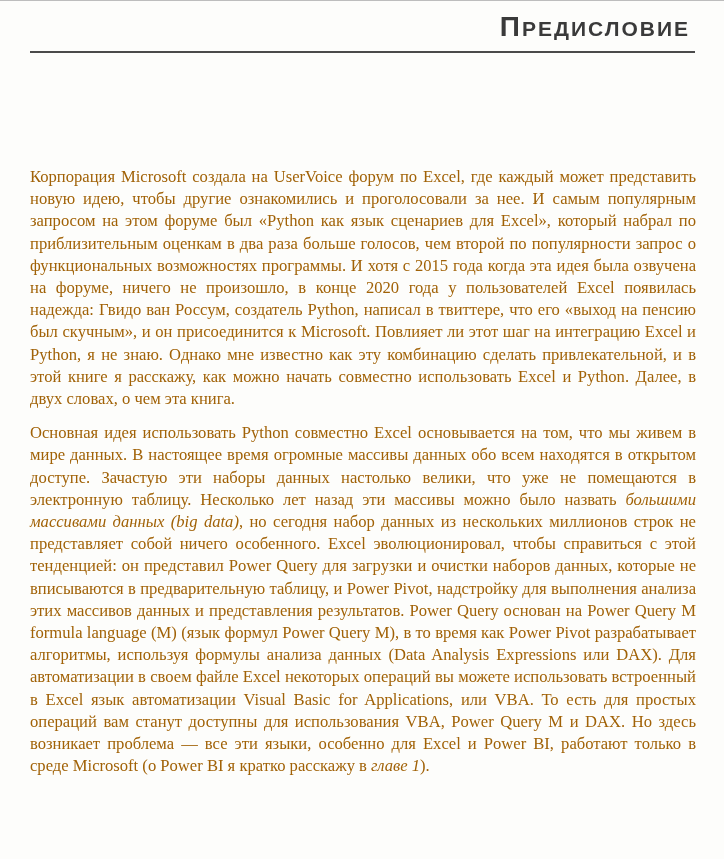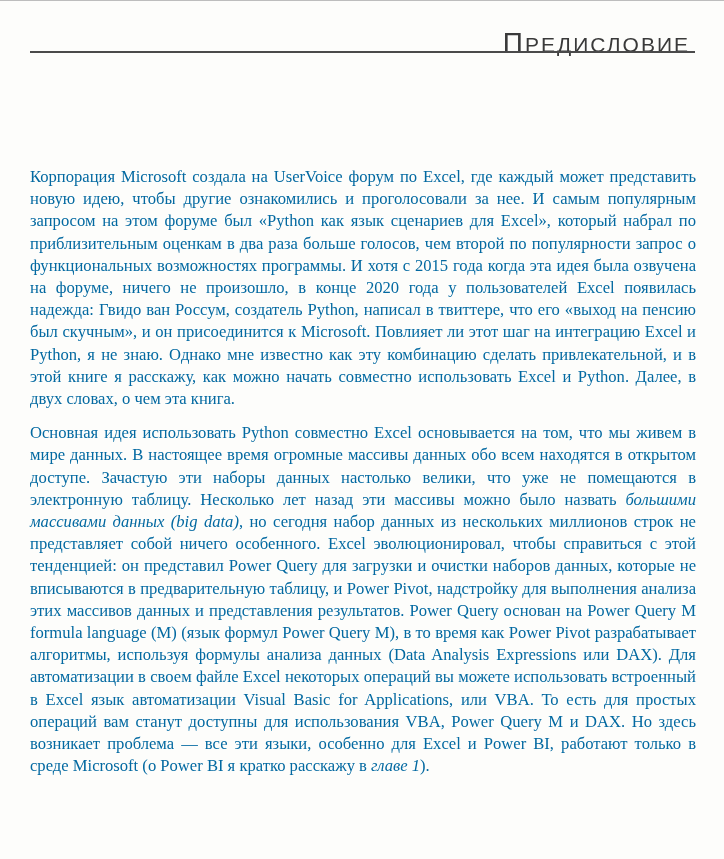--- a/index.html
+++ b/index.html
@@ -17,23 +17,23 @@
       position: absolute;
       left: 0;
       top: 0;
       width: 724px;
       height: 1px;
       background: #bdbdbd;
     }
     .chapter-title {
       position: absolute;
       right: 34px;
-      top: 28px;
+      top: 12px;
       font-family: "Liberation Sans", "DejaVu Sans", sans-serif;
-      font-weight: normal;
+      font-weight: bold;
       color: #3a3a3a;
       font-size: 25px;
       letter-spacing: 2px;
       line-height: 30px;
     }
     .chapter-title .cap {
       font-size: 28px;
     }
     .chapter-title .small {
       font-size: 21px;
@@ -47,21 +47,21 @@
       background: #4a4a4a;
     }
     .content {
       position: absolute;
       left: 30px;
       top: 166px;
       width: 666px;
       font-family: "Liberation Serif", "DejaVu Serif", serif;
       font-size: 16.6px;
       line-height: 22.2px;
-      color: #0369a1;
+      color: #a16207;
       text-align: justify;
       hyphens: manual;
     }
     .content p {
       margin: 0 0 12px 0;
     }
     .content em {
       font-style: italic;
     }
   </style>

